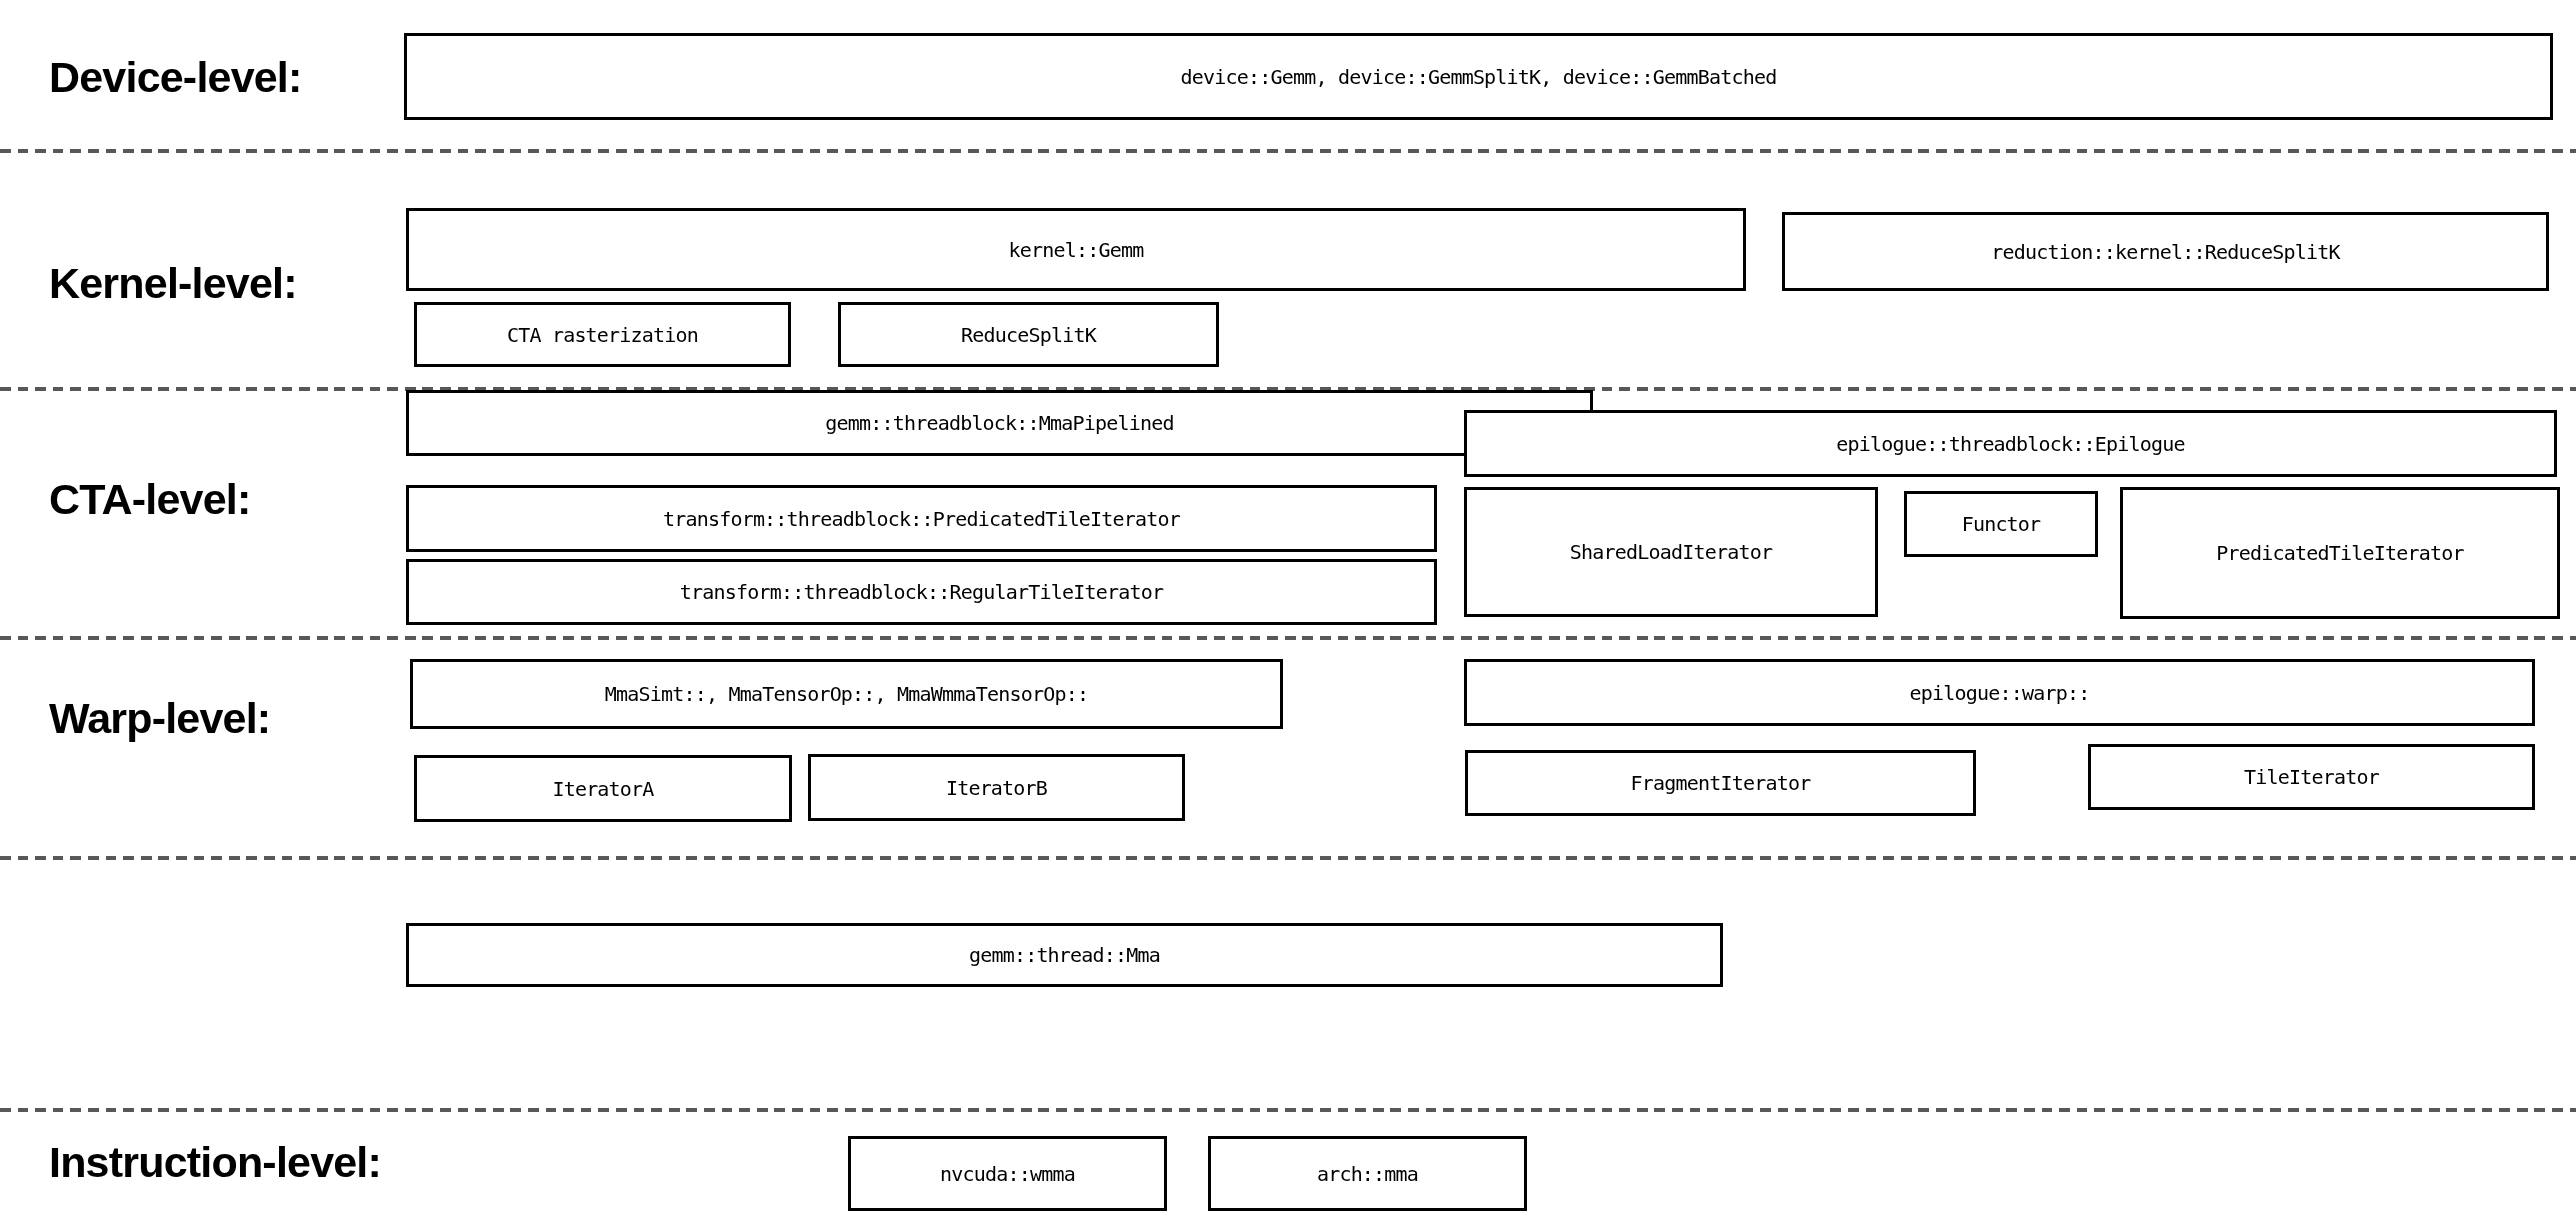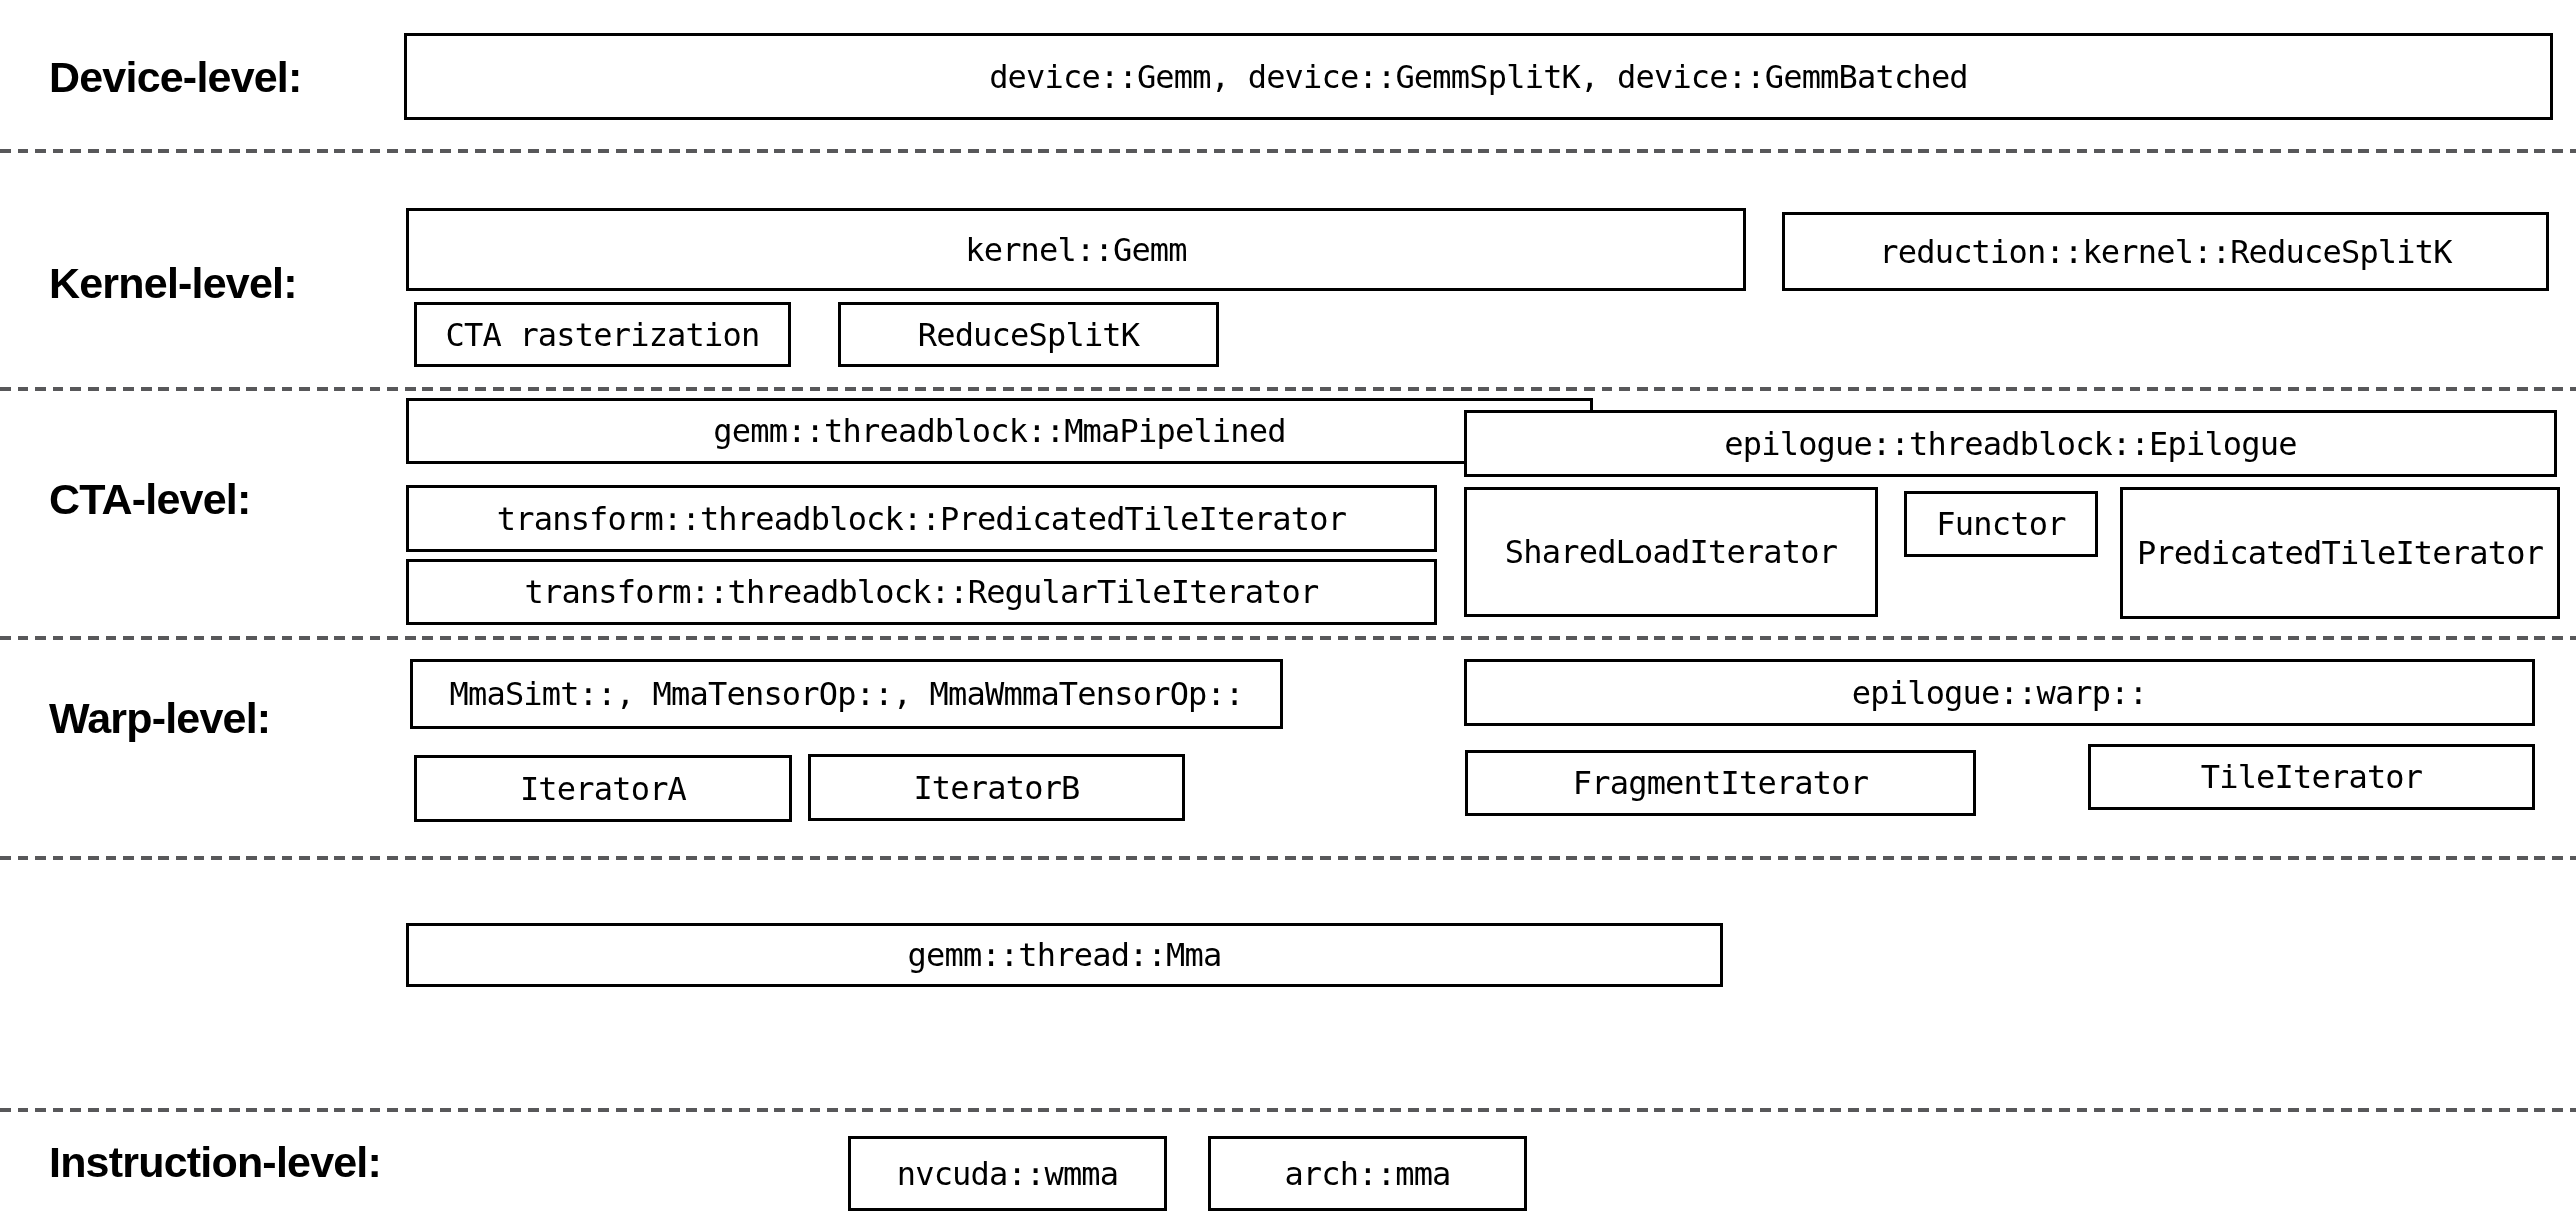--- a/index.html
+++ b/index.html
@@ -40,21 +40,21 @@
   }
   .box {
     position: absolute;
     box-sizing: border-box;
     border: 3.1px solid #000000;
     background: #ffffff;
     display: flex;
     align-items: center;
     justify-content: center;
     font-family: "DejaVu Sans Mono", "Liberation Mono", monospace;
-    font-size: 32px;
+    font-size: 20px;
     color: #000000;
     white-space: nowrap;
     letter-spacing: -0.8px;
   }
 </style>
 </head>
 <body>
 
 <div class="canvas">
 
@@ -80,21 +80,21 @@
   <div class="box" style="left:1782px; top:212px; width:767px; height:79px">
     <span>reduction::kernel::ReduceSplitK</span>
   </div>
   <div class="box" style="left:414px; top:302px; width:377px; height:65px">
     <span>CTA rasterization</span>
   </div>
   <div class="box" style="left:838px; top:302px; width:381px; height:65px">
     <span>ReduceSplitK</span>
   </div>
 
-  <div class="box" style="left:406px; top:398px; width:1187px; height:66px">
+  <div class="box" style="left:406px; top:390px; width:1187px; height:66px">
     <span>gemm::threadblock::MmaPipelined</span>
   </div>
   <div class="box" style="left:1464px; top:410px; width:1093px; height:67px">
     <span>epilogue::threadblock::Epilogue</span>
   </div>
   <div class="box" style="left:406px; top:485px; width:1031px; height:67px">
     <span>transform::threadblock::PredicatedTileIterator</span>
   </div>
   <div class="box" style="left:1464px; top:487px; width:414px; height:130px">
     <span>SharedLoadIterator</span>

